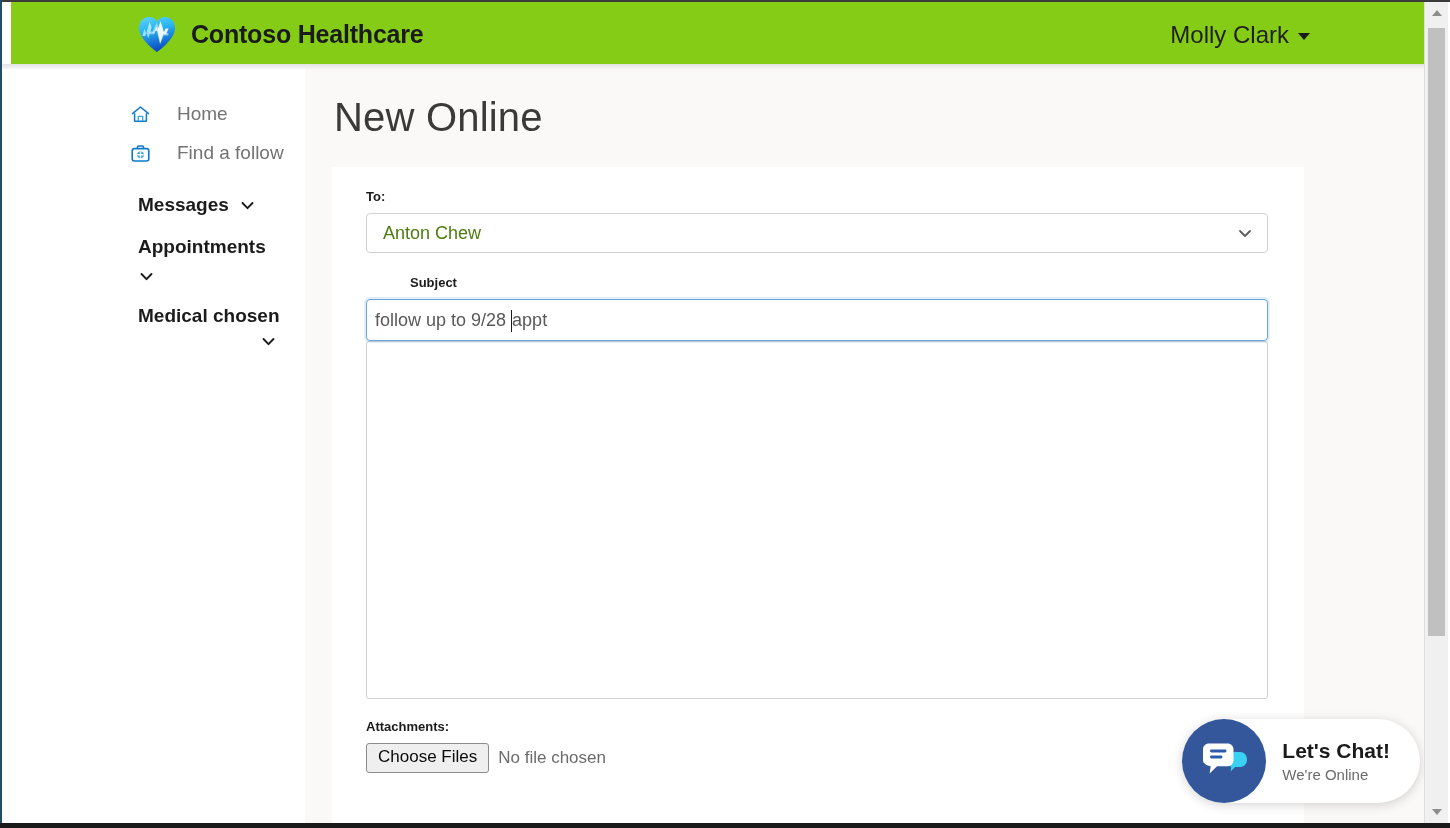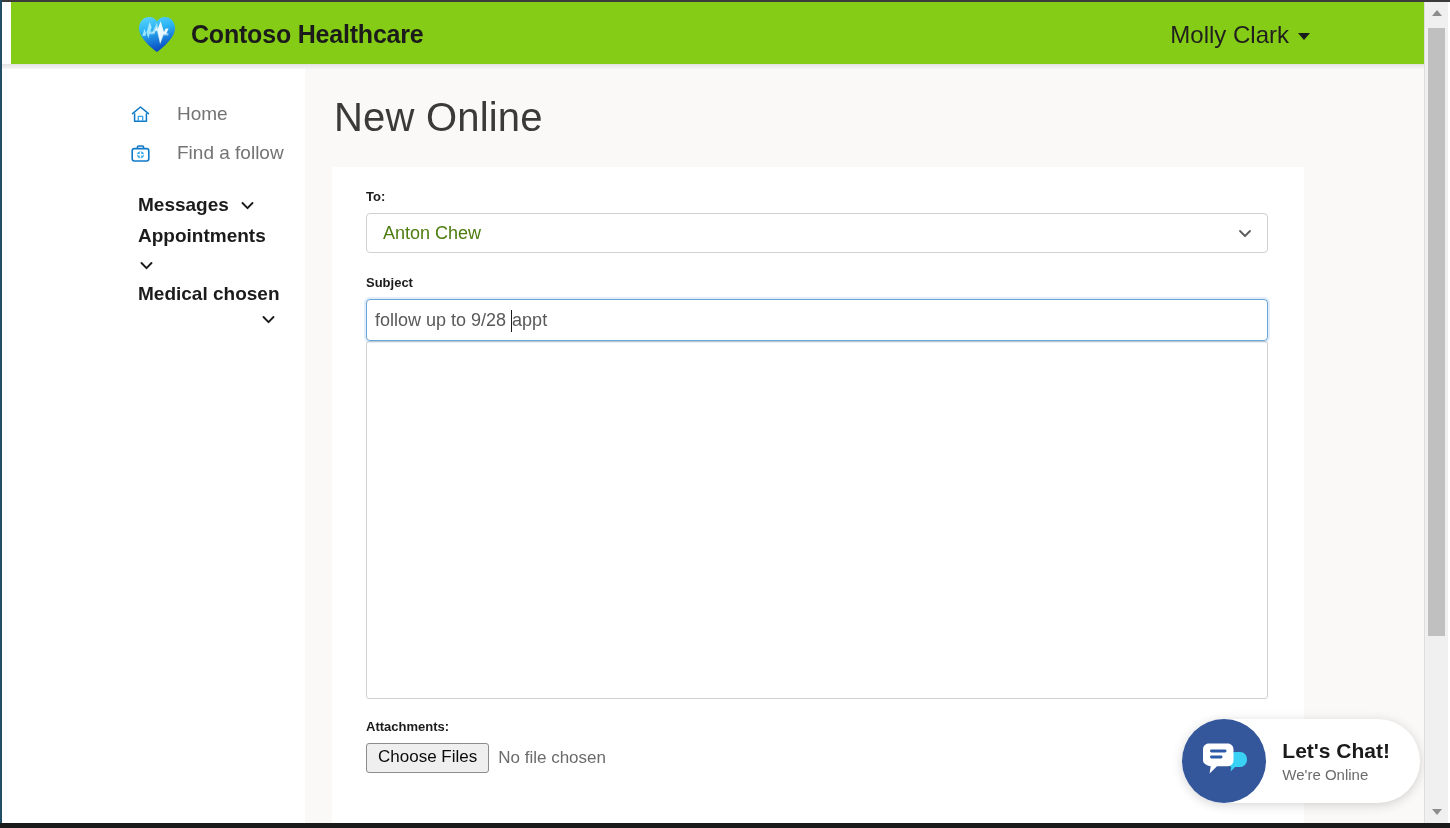--- a/index.html
+++ b/index.html
@@ -111,21 +111,21 @@
     white-space: nowrap;
   }
   .nav-link + .nav-link { margin-top: 9px; }
   .nav-ico { width: 21px; height: 21px; flex: 0 0 21px; display:block; }
 
   .nav-group {
     padding-left: 136px; padding-right: 18px;
     margin-top: 26px;
     cursor: pointer;
   }
-  .nav-group + .nav-group { margin-top: 9px; }
+  .nav-group + .nav-group { margin-top: 20px; }
   .nav-group-inner {
     display: flex; align-items: center; gap: 10px;
     flex-wrap: wrap;
   }
   .nav-group-label {
     font-size: 19px; font-weight: bold; color: #1b1b1b;
   }
   .chev {
     display:inline-block; width: 17px; height: 17px; flex: 0 0 17px;
   }
@@ -152,21 +152,21 @@
     left: 27px; top: 98px;
     width: 972px; height: 656px;
     background: #ffffff;
     padding: 22px 34px 0 34px;
   }
 
   .field-label {
     font-size: 13px; font-weight: bold; color: #1b1b1b;
     margin: 0 0 9px 0;
   }
-  .field-label.mt { margin-top: 22px; }
+  .field-label.mt { margin-top: 22px; margin-left: 44px; }
 
   .select-box {
     position: relative;
     width: 902px; height: 40px;
     border: 1px solid #d2d0ce;
     border-radius: 4px;
     background: #ffffff;
     display: flex; align-items: center;
     padding: 0 16px;
     cursor: pointer;

